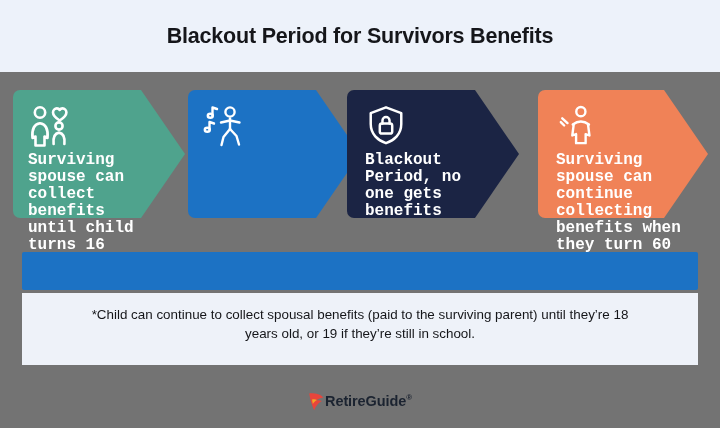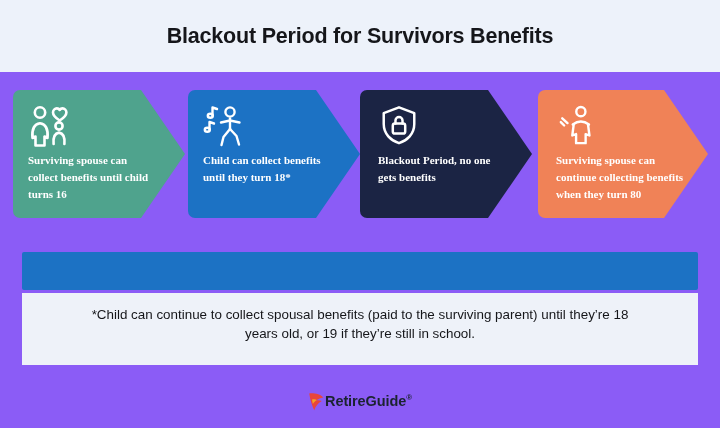--- a/index.html
+++ b/index.html
@@ -10,21 +10,21 @@
     width: 720px;
     height: 428px;
     background: #fbfcfe;
     font-family: "Liberation Sans", sans-serif;
     overflow: hidden;
     position: relative;
   }
   #infographic {
     position: absolute;
     inset: 0;
-    background: #8b5cf6;
+    background: #737373;
   }
 
   
   .header-band {
     position: absolute;
     left: 0;
     top: 0;
     width: 720px;
     height: 72px;
     background: #edf2fa;
@@ -68,25 +68,25 @@
     left: 15px;
     top: 14px;
     width: 42px;
     height: 42px;
   }
   .chev-text {
     position: absolute;
     left: 15px;
     top: 62px;
     width: 130px;
-    font-size: 11px;
+    font-size: 16px;
     line-height: 17px;
     font-weight: bold;
     color: #ffffff;
-    font-family: Liberation Serif, serif;
+    font-family: Liberation Mono, monospace;
   }
 
   
   .blue-bar {
     position: absolute;
     left: 22px;
     top: 252px;
     width: 676px;
     height: 38px;
     background: #1c72c4;
@@ -182,24 +182,23 @@
             <path d="M6.5 25.5 V18 L11 19.5"></path>
             <ellipse cx="4.3" cy="25.8" rx="2.5" ry="2"></ellipse>
             <circle cx="27" cy="8" r="4.6"></circle>
             <path d="M27 14.5 L27 25"></path>
             <path d="M18 18.5 L27 16.5 L36.5 18.5"></path>
             <path d="M27 25 L20.5 33 L18.5 41"></path>
             <path d="M27 25 L33.5 32 L36 40.5"></path>
           </g>
         </svg>
       </div>
-      <div class="chev-text">Child can collect benefits until they turn 18*</div>
-    </div>
-
-    <div class="chev" style="left:360px; width:172px;">
+    </div>
+
+    <div class="chev" style="left:347px; width:172px;">
       <svg class="chev-inner" viewBox="0 0 172 128" preserveAspectRatio="none">
         <path d="M7,0 H128 L172,64 L128,128 H7 A7,7 0 0 1 0,121 V7 A7,7 0 0 1 7,0 Z" fill="#1b2444"></path>
       </svg>
       <div class="chev-icon" style="left:18px;">
         <svg viewBox="0 0 44 44" width="42" height="42">
           <g fill="none" stroke="#ffffff" stroke-width="2.6" stroke-linecap="round" stroke-linejoin="round">
             <path d="M22 3.5 L38 9.5 V21 C38 31.5 30.6 38.2 22 41 C13.4 38.2 6 31.5 6 21 V9.5 Z"></path>
             <rect x="15.5" y="20.5" width="13" height="10.5" rx="2.2"></rect>
             <path d="M18.3 20.5 V17.4 a3.7 3.7 0 0 1 7.4 0 V20.5"></path>
           </g>
@@ -216,21 +215,21 @@
         <svg viewBox="0 0 46 44" width="44" height="42">
           <g fill="none" stroke="#ffffff" stroke-width="2.5" stroke-linecap="round" stroke-linejoin="round">
             <circle cx="26" cy="8" r="4.8"></circle>
             <path d="M17.5 21.5 Q26 15 34.5 21.5"></path>
             <path d="M18.5 21.5 L17 33 L21 31.5 L21 41 L31 41 L31 31.5 L35 33 L33.5 21.5"></path>
             <path d="M12 20 L6.5 15"></path>
             <path d="M8.5 22.5 L5 19"></path>
           </g>
         </svg>
       </div>
-      <div class="chev-text" style="left:18px;">Surviving spouse can continue collecting benefits when they turn 80</div>
+      <div class="chev-text" style="left:18px;">Surviving spouse can continue collecting benefits when they turn 60</div>
     </div>
 
   </div>
 
   <div class="blue-bar"></div>
 
   <div class="footnote-panel">
     <div class="footnote-text">*Child can continue to collect spousal benefits (paid to the surviving parent) until they’re 18 years old, or 19 if they’re still in school.</div>
   </div>
 

